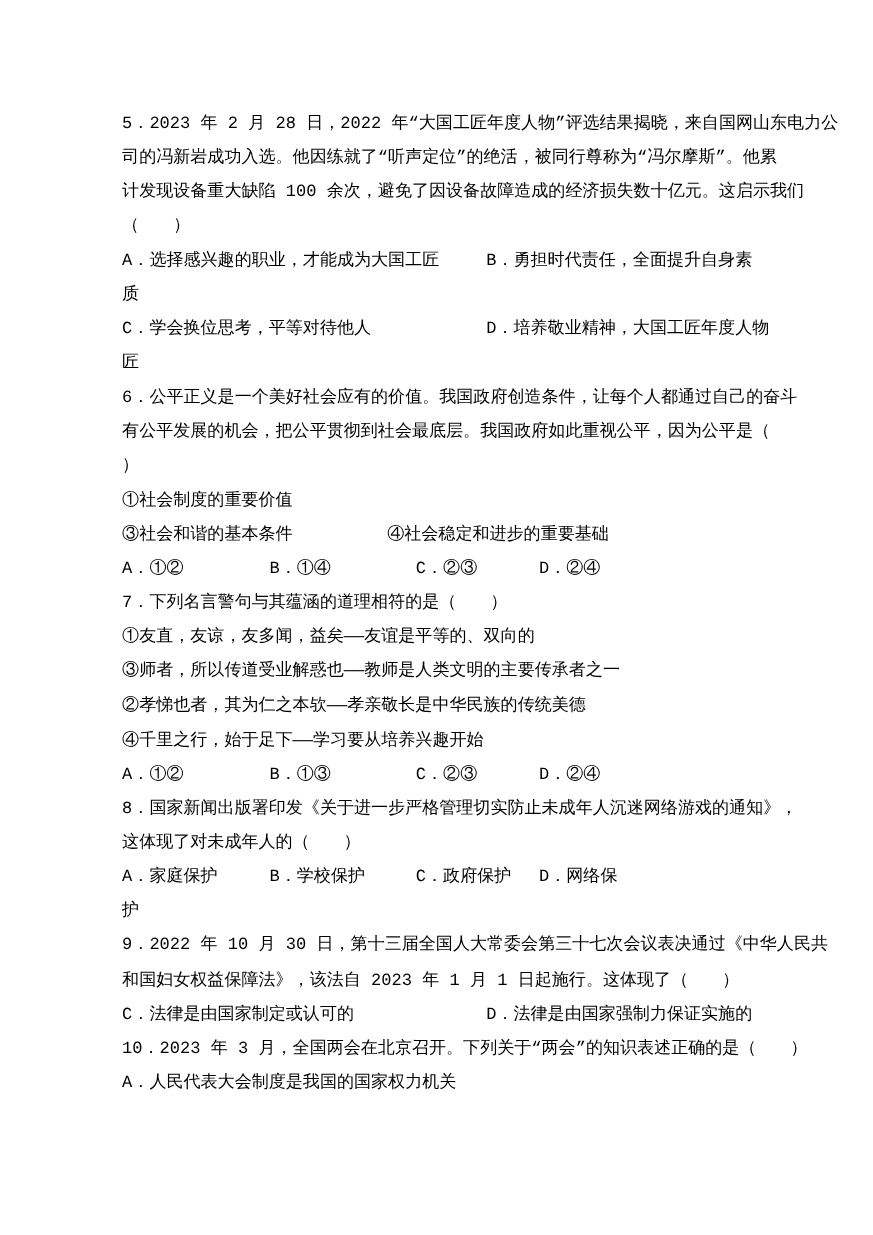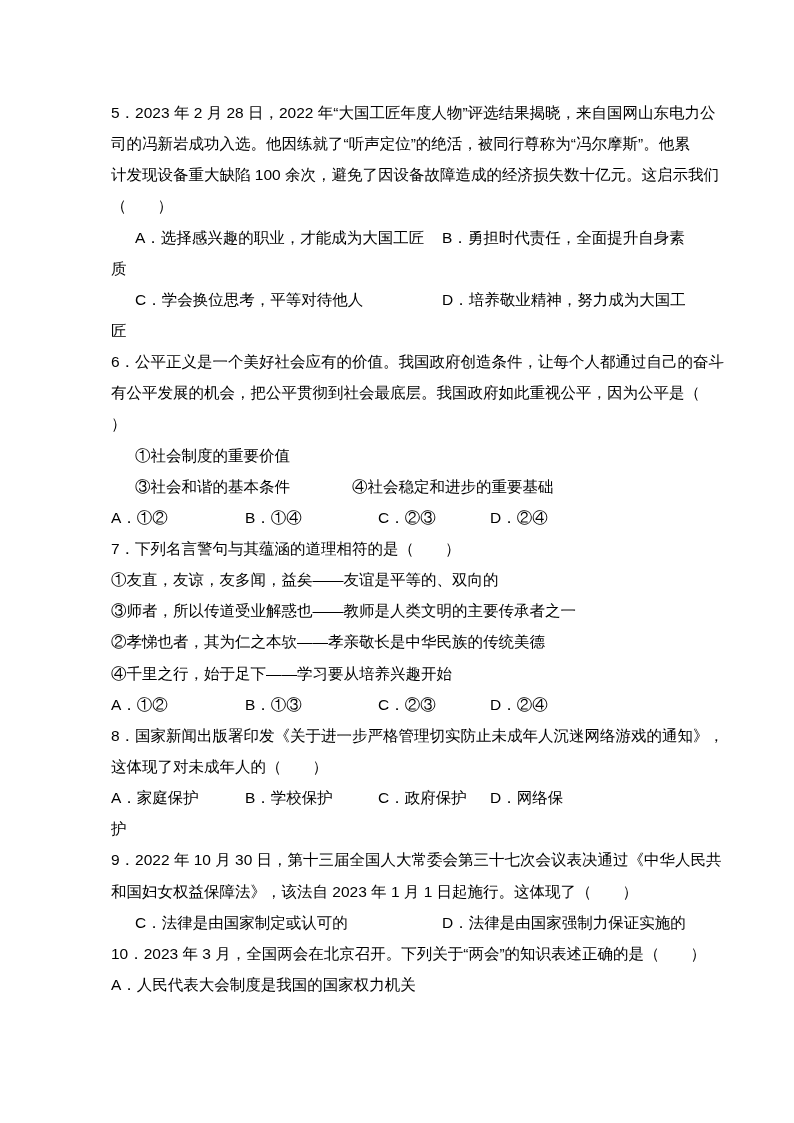--- a/index.html
+++ b/index.html
@@ -5,37 +5,37 @@
   * { margin: 0; padding: 0; box-sizing: border-box; }
   html, body {
     width: 794px; height: 1123px;
     background: #ffffff;
   }
   .page {
     position: relative;
     width: 794px; height: 1123px;
     background: #ffffff;
     color: #000000;
-    font-family: Liberation Sans, sans-serif;
+    font-family: Liberation Mono, monospace;
     font-size: 15.5px;
     overflow: hidden;
   }
   .content {
     position: absolute;
     left: 111px; top: 97px;
     width: 606px;
   }
   .line {
     position: relative;
     height: 31.15px;
     line-height: 31.15px;
     white-space: nowrap;
   }
   .seg { position: absolute; top: 0; }
-  .c0 { left: 0; margin-left: 24px; }
+  .c0 { left: 0; }
   .c2 { left: 331px; }   
   .t1 { left: 0; }       
   .t2 { left: 134px; text-align: center; }
   .t3 { left: 267px; }
   .t4 { left: 379px; }
   .i2 { left: 252px; }   
   .i4 { left: 241px; }   
 </style>
 </head>
 <body>
@@ -48,21 +48,21 @@
       <div class="line">司的冯新岩成功入选。他因练就了“听声定位”的绝活，被同行尊称为“冯尔摩斯”。他累</div>
       <div class="line">计发现设备重大缺陷 100 余次，避免了因设备故障造成的经济损失数十亿元。这启示我们</div>
       <div class="line">（　　）</div>
       <div class="line">
         <span class="seg c0">A．选择感兴趣的职业，才能成为大国工匠</span>
         <span class="seg c2">B．勇担时代责任，全面提升自身素</span>
       </div>
       <div class="line">质</div>
       <div class="line">
         <span class="seg c0">C．学会换位思考，平等对待他人</span>
-        <span class="seg c2">D．培养敬业精神，努力成为大国工</span>
+        <span class="seg c2">D．培养敬业精神，大国工匠年度人物</span>
       </div>
       <div class="line">匠</div>
     </section>
 
     <section>
       <div class="line">6．公平正义是一个美好社会应有的价值。我国政府创造条件，让每个人都通过自己的奋斗</div>
       <div class="line">有公平发展的机会，把公平贯彻到社会最底层。我国政府如此重视公平，因为公平是（</div>
       <div class="line">）</div>
       <div class="line">
         <span class="seg c0">①社会制度的重要价值</span>

